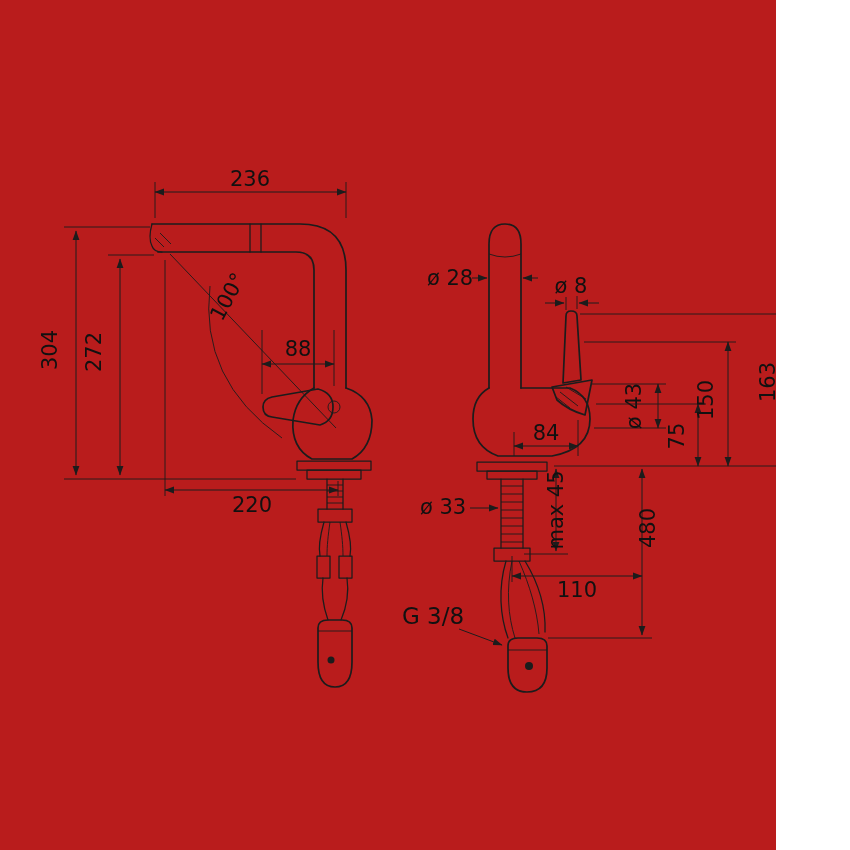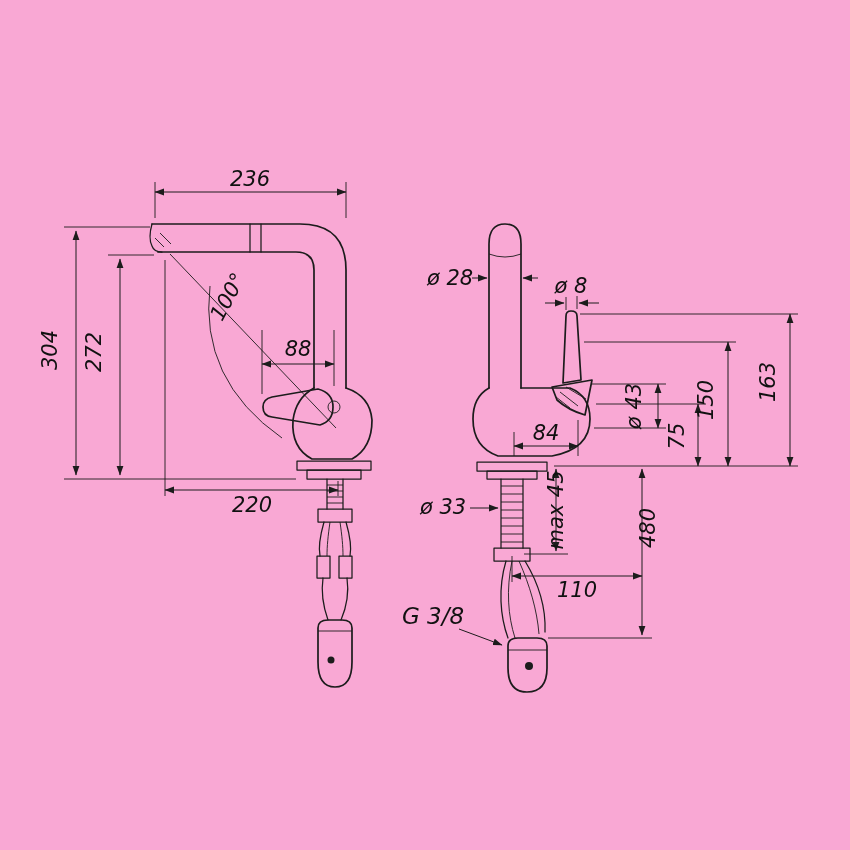--- a/index.html
+++ b/index.html
@@ -1,16 +1,16 @@
 <!DOCTYPE html>
 <html><head>
 <meta charset="utf-8">
 <style>
   html,body{margin:0;padding:0;background:#ffffff;}
-  .sheet{width:850px;height:850px;background:#f9a8d4;position:relative;overflow:hidden;font-style:italic;}
+  .sheet{width:776px;height:850px;background:#b91c1c;position:relative;overflow:hidden;}
   svg{display:block;}
   .ol{fill:none;stroke:#1c1c1c;stroke-width:1.7;stroke-linejoin:round;stroke-linecap:round;}
   .ol2{fill:none;stroke:#1c1c1c;stroke-width:1.25;stroke-linejoin:round;stroke-linecap:round;}
   .thin{fill:none;stroke:#1c1c1c;stroke-width:0.9;}
   .dim{fill:none;stroke:#1c1c1c;stroke-width:1;}
   .ink{fill:#1c1c1c;stroke:none;}
   text{font-family:"DejaVu Sans","Liberation Sans",sans-serif;font-size:21px;fill:#111111;}
   text.big{font-size:23px;}
 </style>
 </head>

